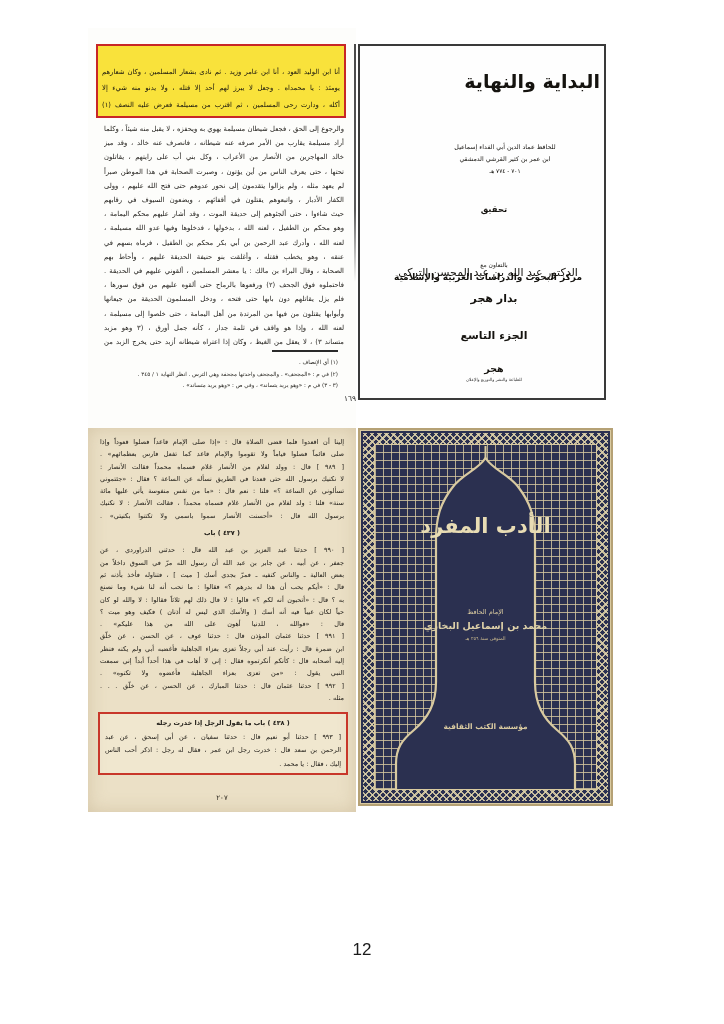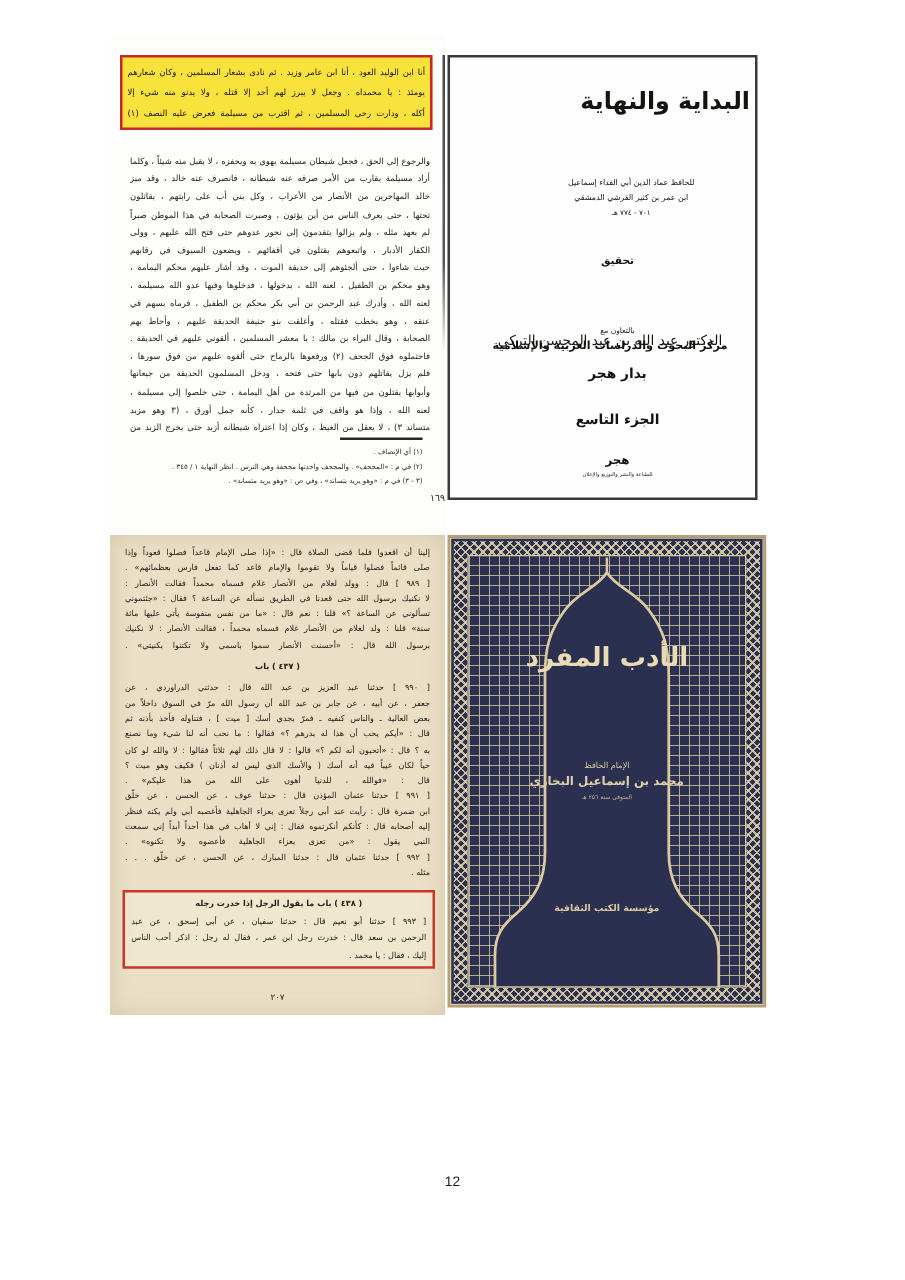--- a/index.html
+++ b/index.html
@@ -4,21 +4,21 @@
 <style>
   html,body{margin:0;padding:0;background:#ffffff;}
   .doc{position:relative;width:724px;height:1024px;background:#ffffff;overflow:hidden;
        font-family:"DejaVu Sans",sans-serif;}
   .ar{direction:rtl;font-family:"DejaVu Sans",sans-serif;}
   .abs{position:absolute;}
 
   
   .tl-page{left:88px;top:28px;width:268px;height:406px;background:#fdfdfb;}
   .hl-box{position:absolute;left:8px;top:16px;width:238px;height:50px;
-          border:2px solid #c82727;background:#f9e23b;padding:4px 4px 2px 4px;overflow:hidden;}
+          border:2px solid #c82727;background:#f9e23b;padding:18px 4px 2px 4px;overflow:hidden;}
   .hl-line{font-size:6.8px;line-height:16.4px;color:#14120e;text-align:justify;text-align-last:justify;}
   .tl-body{position:absolute;left:16px;top:94px;width:240px;overflow:hidden;}
   .bid-line{font-size:6.8px;line-height:14.2px;color:#1c1a16;text-align:justify;text-align-last:justify;}
   .fn-divider{position:absolute;right:18px;top:322px;width:66px;height:2px;background:#2a2a2a;}
   .tl-footnotes{position:absolute;right:18px;top:329px;width:226px;}
   .fn-line{font-size:5.6px;line-height:11.6px;color:#2a2823;text-align:right;}
   .tl-pagenum{position:absolute;left:0;top:366px;width:268px;
               font-size:7.5px;color:#222;}
   .gutter-line{position:absolute;right:0px;top:16px;width:2px;height:238px;
                background:linear-gradient(to bottom,#4a4a4a 0%,#5a5a5a 70%,rgba(90,90,90,0) 100%);}
@@ -69,21 +69,21 @@
   .arch-svg{position:absolute;left:16px;top:16px;}
   .cov-item{position:absolute;left:0;right:0;text-align:center;}
   .cov-title{top:86px;font-size:21px;font-weight:bold;color:#e8dcb4;letter-spacing:-0.5px;}
   .cov-honor{top:180px;font-size:6.5px;color:#d9caa0;}
   .cov-author{top:192px;font-size:9.5px;font-weight:bold;color:#ddd0a8;}
   .cov-death{top:208px;font-size:4.8px;color:#c9b98f;}
   .cov-pub{top:294px;font-size:7.5px;font-weight:bold;color:#d9caa0;}
 
   
   .doc-pagenum{position:absolute;left:0;top:940px;width:724px;text-align:center;
-               font-size:11px;color:#1a1a1a;font-family:"Liberation Sans",sans-serif;}
+               font-size:17px;color:#1a1a1a;font-family:"Liberation Sans",sans-serif;}
 </style>
 </head>
 <body>
 
 <div class="doc">
 
   <div class="abs tl-page ar">
     <div class="hl-box">
 
     <div class="hl-line">أنا ابن الوليد العود ، أنا ابن عامر وزيد . ثم نادى بشعار المسلمين ، وكان شعارهم</div>

